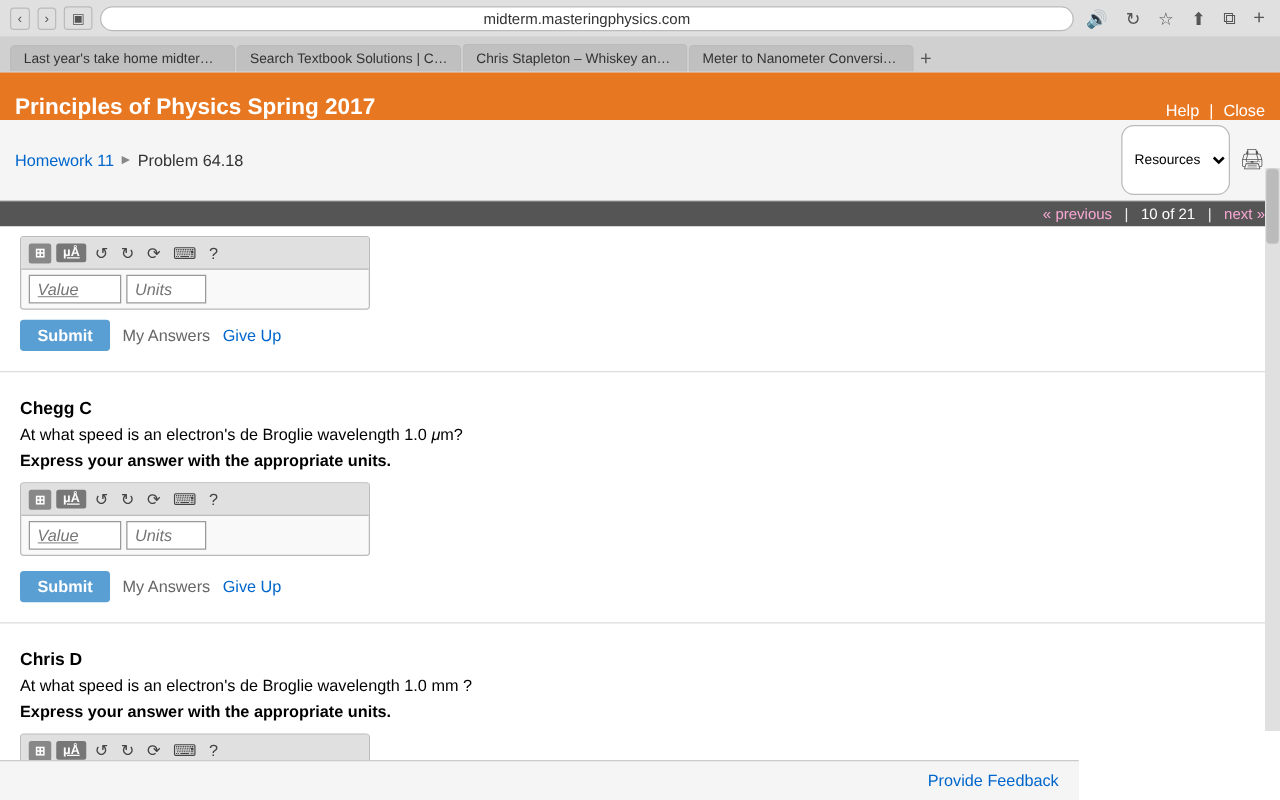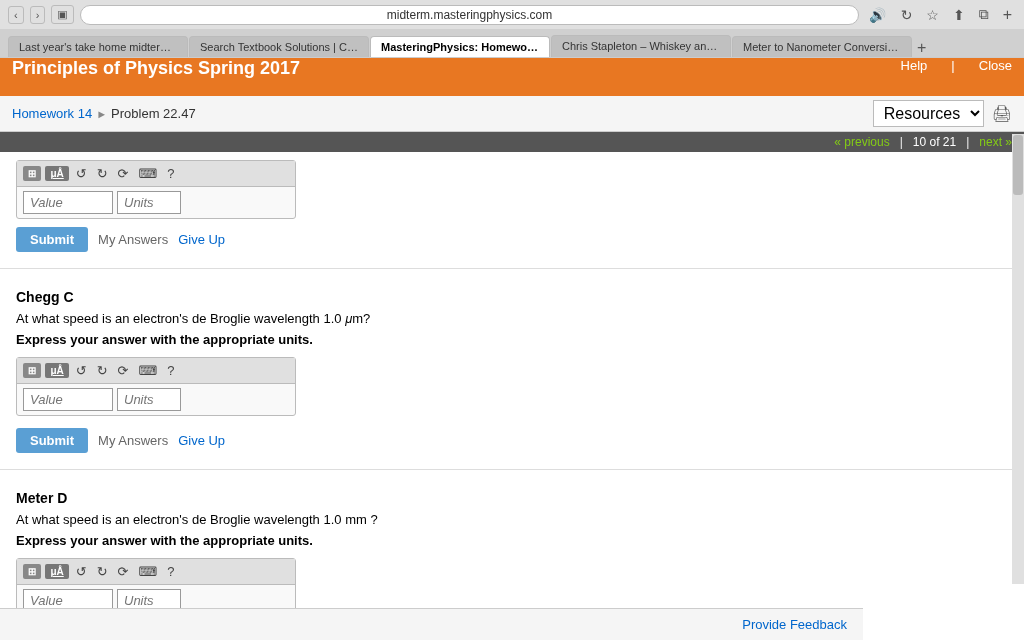--- a/index.html
+++ b/index.html
@@ -36,31 +36,31 @@
     }
     .tab-add {
       background: none; border: none; font-size: 16px; color: #555; cursor: pointer; padding: 0 4px;
     }
 
     
     .app-header {
       background: #e87722;
       color: white;
       display: flex;
-      align-items: flex-start;
+      align-items: flex-end;
       justify-content: space-between;
       padding: 0 12px;
       height: 38px;
     }
     .app-title {
       font-size: 18px;
       font-weight: bold;
     }
     .header-links {
-      display: flex; gap: 24px; font-size: 13px;
+      display: flex; gap: 8px; font-size: 13px;
     }
     .header-link {
       color: white; text-decoration: none; cursor: pointer;
     }
     .header-divider {
       color: white;
     }
 
     
     .breadcrumb-bar {
@@ -76,33 +76,33 @@
     .breadcrumb-arrow {
       color: #888; font-size: 11px;
     }
     .breadcrumb-current {
       color: #333;
     }
     .breadcrumb-right {
       display: flex; align-items: center; gap: 8px;
     }
     .resources-select {
-      border: 1px solid #bbb; border-radius: 0; padding: 3px 6px; font-size: 16px; background: #fff; cursor: pointer;
+      border: 1px solid #bbb; border-radius: 10px; padding: 20px 6px; font-size: 11px; background: #fff; cursor: pointer;
     }
     .print-btn {
       background: none; border: none; font-size: 16px; cursor: pointer; color: #555;
     }
 
     
     .nav-bar {
       display: flex; align-items: center; justify-content: flex-end;
       padding: 3px 12px; background: #555; color: #eee; font-size: 12px; gap: 10px;
     }
     .nav-bar a {
-      color: #84cc16; text-decoration: none; cursor: pointer;
+      color: #f9a8d4; text-decoration: none; cursor: pointer;
     }
     .nav-count {
       color: #fff;
     }
 
     
     .main-content {
       padding: 0; overflow-y: auto; height: calc(640px - 28px - 22px - 38px - 30px - 26px - 16px);
     }
 
@@ -138,21 +138,21 @@
       background: #777;
       text-decoration: underline;
     }
     .toolbar-icon-small {
       background: none; border: none; font-size: 13px; color: #444; cursor: pointer; padding: 1px 3px;
     }
     .answer-fields {
       display: flex; gap: 0; padding: 4px 6px;
     }
     .value-input {
-      border: 1px solid #999; padding: 3px 6px; font-size: 13px; font-style: italic; color: #999; width: 90px; background: #fff;
+      border: 1px solid #999; padding: 3px 6px; font-size: 13px; font-style: italic; color: #999; width: 74px; background: #fff; text-decoration: underline;
     }
     .units-input {
       border: 1px solid #999; padding: 3px 6px; font-size: 13px; font-style: italic; color: #999; width: 64px; background: #fff; margin-left: 4px;
     }
 
     
     .action-row {
       display: flex; align-items: center; gap: 10px; padding: 4px 16px 8px;
     }
     .submit-btn {
@@ -199,41 +199,40 @@
     <button class="browser-icon-btn">🔊</button>
     <button class="browser-icon-btn">↻</button>
     <button class="browser-icon-btn">☆</button>
     <button class="browser-icon-btn">⬆</button>
     <button class="browser-icon-btn">⧉</button>
     <button class="tab-add">+</button>
   </div>
   <div class="browser-tabs">
     <div class="tab">Last year's take home midterm – M_E...</div>
     <div class="tab">Search Textbook Solutions | Chegg.com</div>
-    <div class="tab active">MasteringPhysics: Homework 11</div>
     <div class="tab">Chris Stapleton – Whiskey and Yo... 🔊</div>
     <div class="tab">Meter to Nanometer Conversion (m...</div>
     <button class="tab-add">+</button>
   </div>
 </div>
 
 <div class="app-header">
   <span class="app-title">Principles of Physics Spring 2017</span>
   <div class="header-links">
     <a class="header-link">Help</a>
     <span class="header-divider">|</span>
     <a class="header-link">Close</a>
   </div>
 </div>
 
 <div class="breadcrumb-bar">
   <div class="breadcrumb">
-    <a class="breadcrumb-link">Homework 14</a>
+    <a class="breadcrumb-link">Homework 11</a>
     <span class="breadcrumb-arrow">►</span>
-    <span class="breadcrumb-current">Problem 22.47</span>
+    <span class="breadcrumb-current">Problem 64.18</span>
   </div>
   <div class="breadcrumb-right">
     <select class="resources-select">
       <option>Resources</option>
     </select>
     <button class="print-btn">🖨</button>
   </div>
 </div>
 
 <div class="nav-bar">
@@ -291,21 +290,21 @@
     </div>
   </div>
   <div class="action-row">
     <button class="submit-btn">Submit</button>
     <span class="answer-link">My Answers</span>
     <a class="give-up-link">Give Up</a>
   </div>
 
   <hr class="divider">
 
-  <div class="part-header">Meter D</div>
+  <div class="part-header">Chris D</div>
   <div class="part-question">
     At what speed is an electron's de Broglie wavelength 1.0 mm ?
   </div>
   <div class="part-instruction">Express your answer with the appropriate units.</div>
 
   <div class="answer-box">
     <div class="answer-toolbar">
       <button class="toolbar-icon-btn">⊞</button>
       <button class="toolbar-icon-btn units">μÅ</button>
       <button class="toolbar-icon-small">↺</button>

